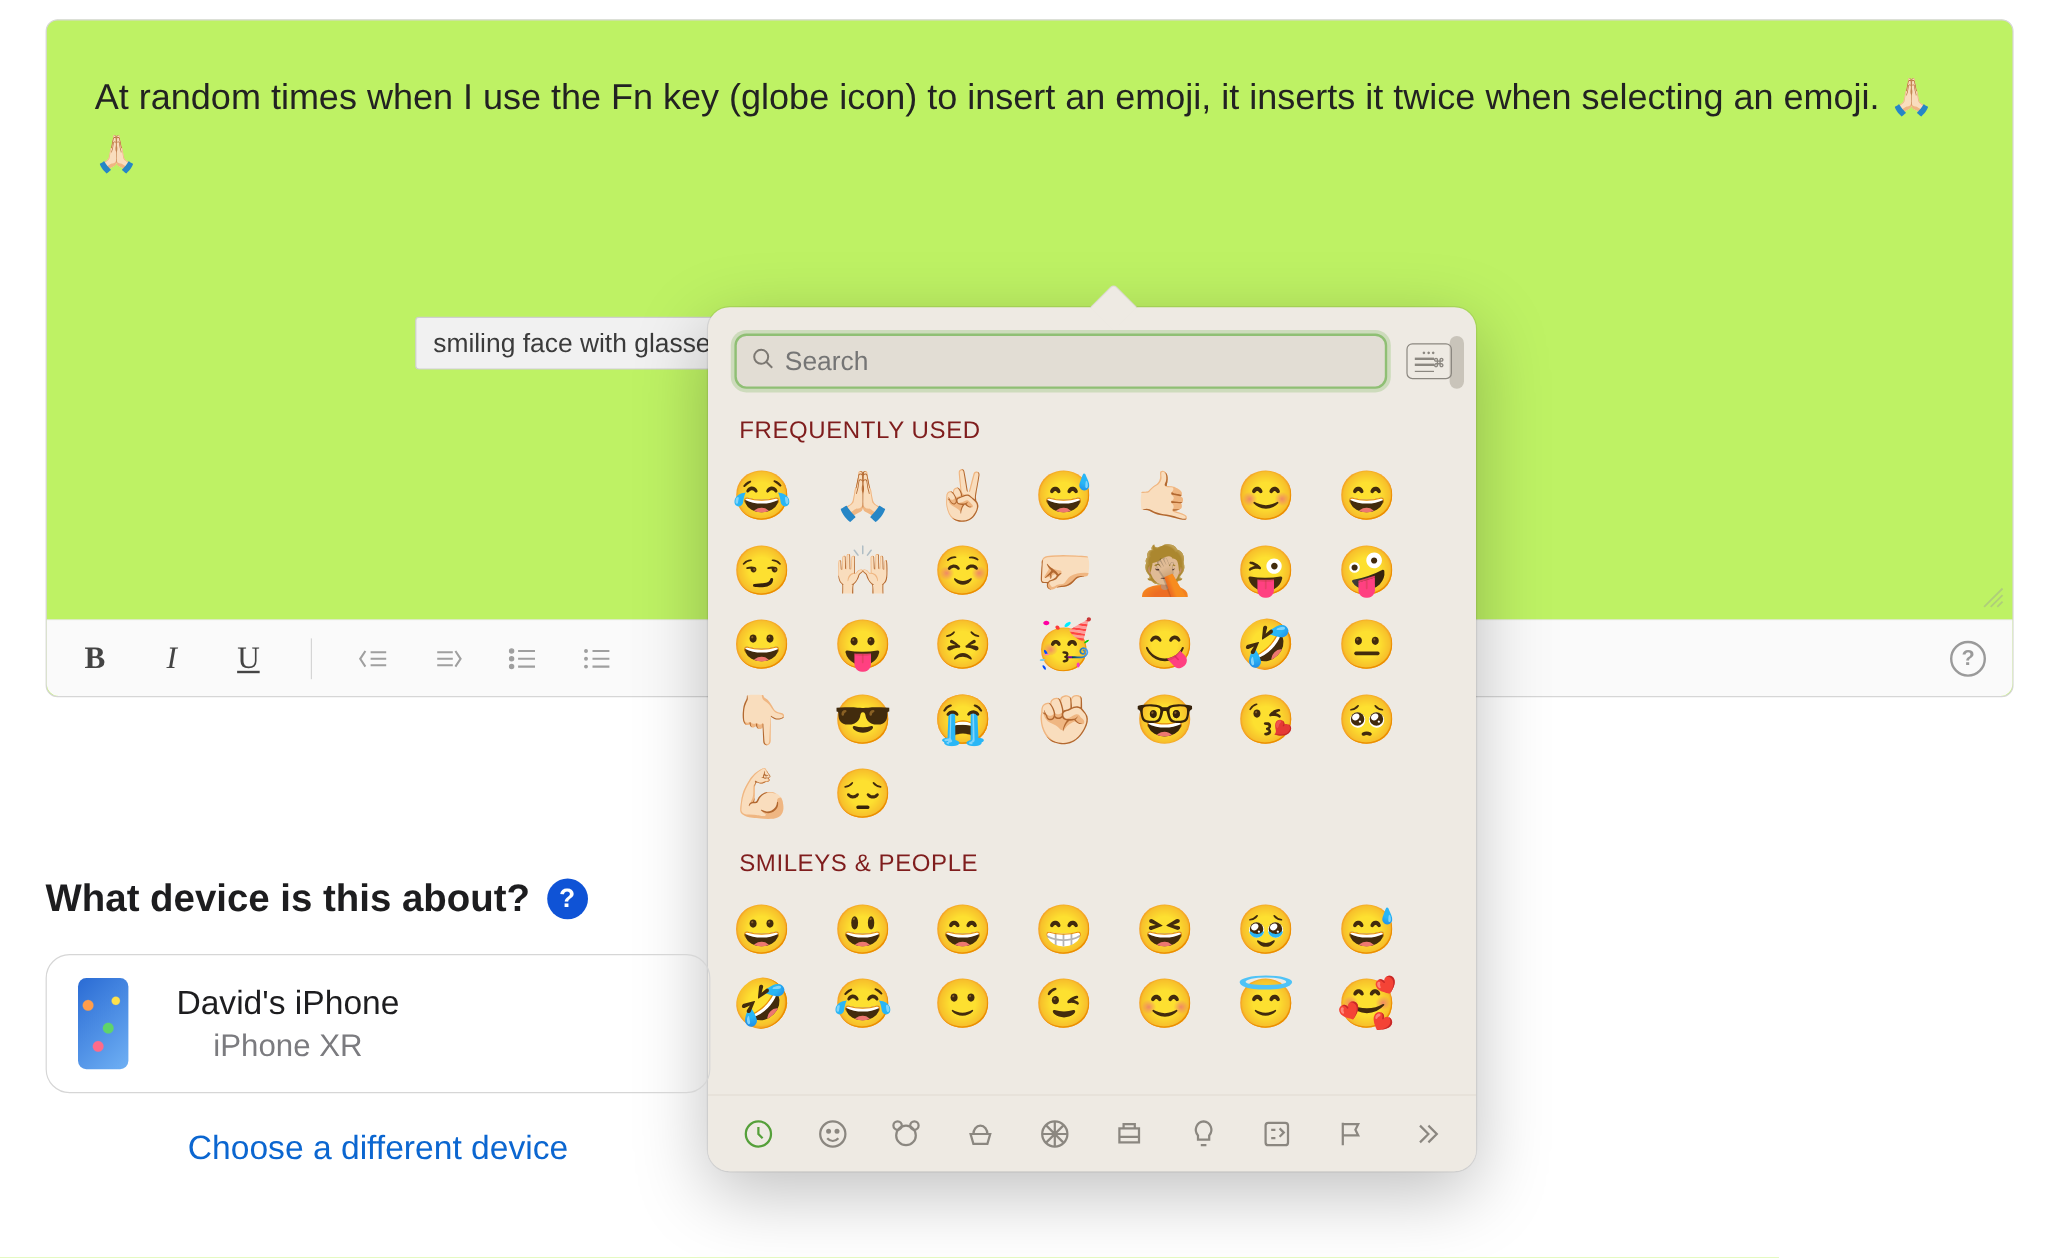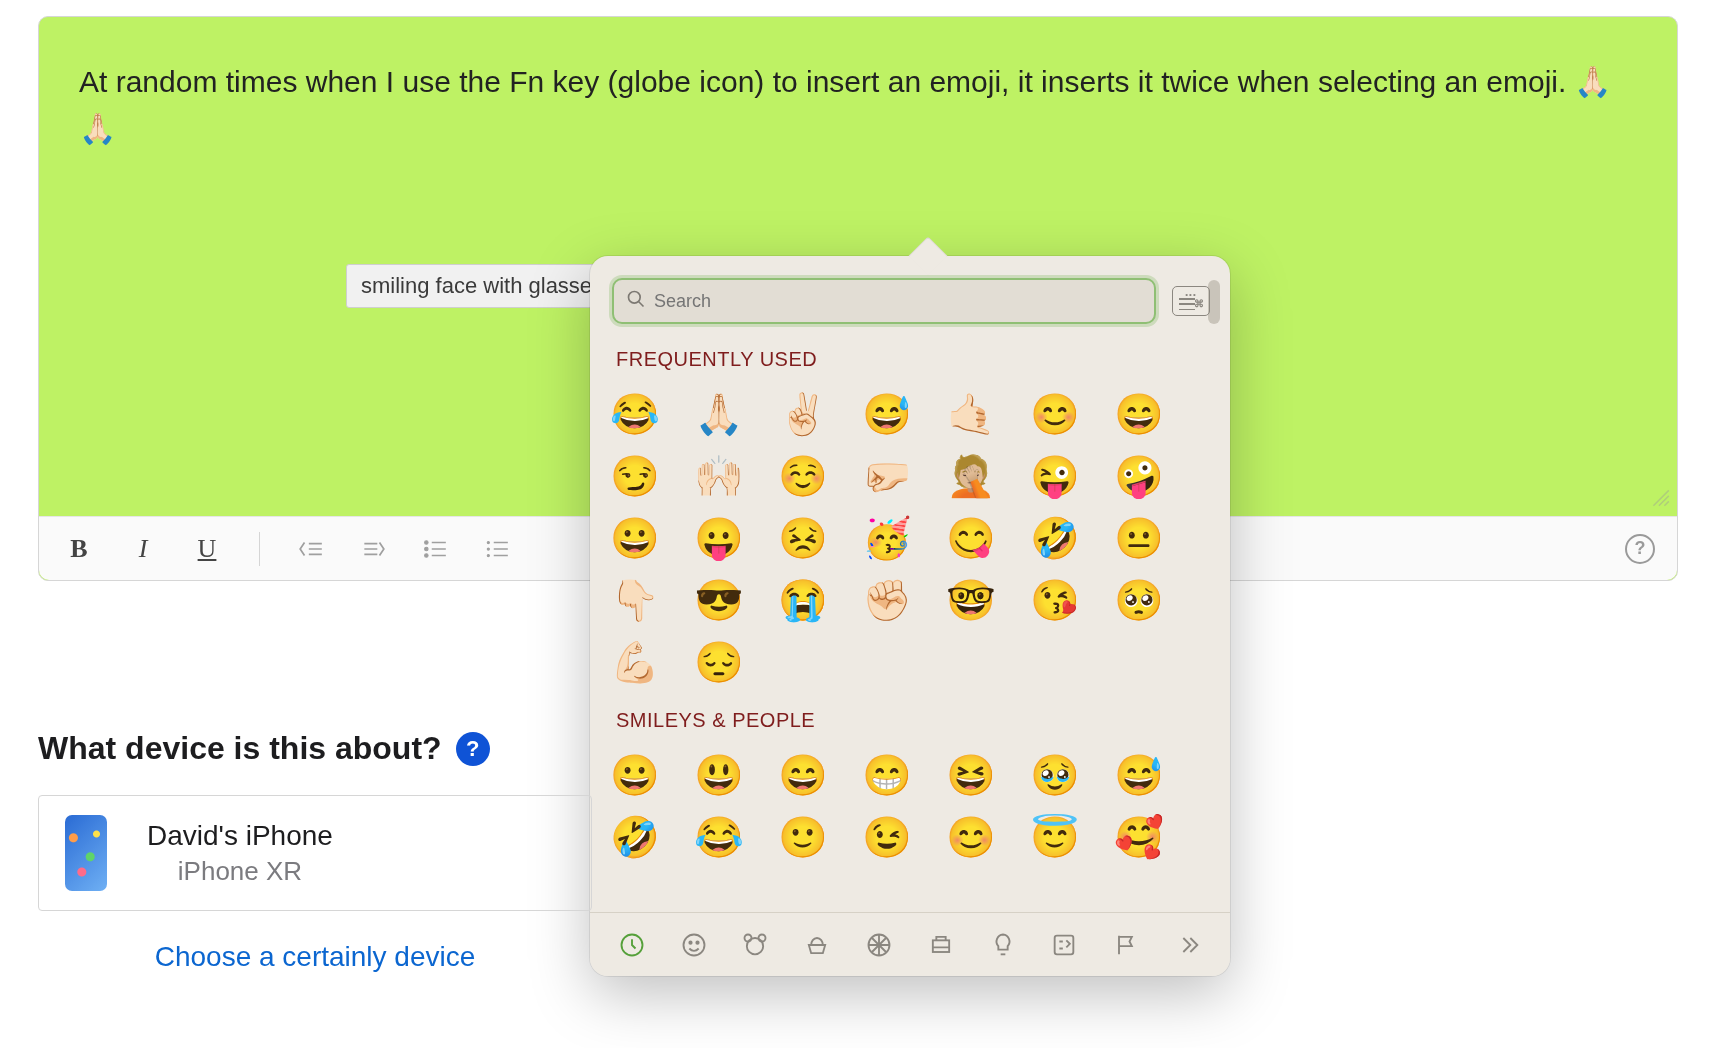--- a/index.html
+++ b/index.html
@@ -126,21 +126,21 @@
     align-items: center; justify-content: center;
     font-weight: 800;
     font-size: 22px;
     cursor: pointer;
   }
   .device-card {
     margin-top: 28px;
     width: 554px;
     height: 116px;
     border: 1px solid #d6d6d6;
-    border-radius: 4px;
+    border-radius: 20px;
     display: flex;
     align-items: center;
     padding: 4px 26px;
     gap: 40px;
   }
   .phone-thumb {
     width: 42px; height: 76px;
     background: linear-gradient(135deg,#2a6bd4,#6fb0f4);
     border-radius: 7px;
     position: relative;
@@ -205,21 +205,21 @@
     display: flex;
     align-items: center;
     padding: 0 12px;
   }
   .search-wrap .search-icon { color: #7c7872; margin-right: 8px; }
   .search-wrap input {
     flex: 1;
     border: none;
     background: transparent;
     outline: none;
-    font-size: 18px;
+    font-size: 22px;
     color: #1d4ed8;
   }
   .viewer-btn {
     width: 38px; height: 30px;
     border: 1.5px solid #8b8780;
     border-radius: 5px;
     display:flex;align-items:center;justify-content:center;
     cursor:pointer;
     position: relative;
   }
@@ -505,14 +505,14 @@
     <div class="device-heading">What device is this about?</div>
     <div class="info-badge">?</div>
   </div>
   <div class="device-card">
     <div class="phone-thumb"></div>
     <div class="device-text">
       <div class="name">David's iPhone</div>
       <div class="model">iPhone XR</div>
     </div>
   </div>
-  <a class="choose-link">Choose a certainly device</a>
+  <a class="choose-link">Choose a different device</a>
 </div>
 
 </body></html>

